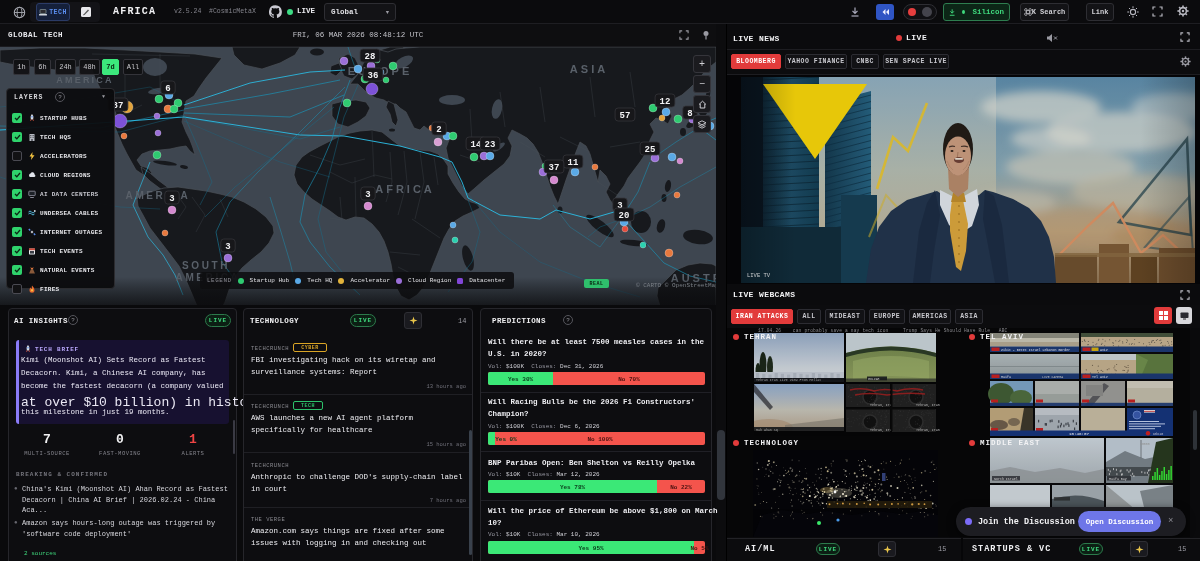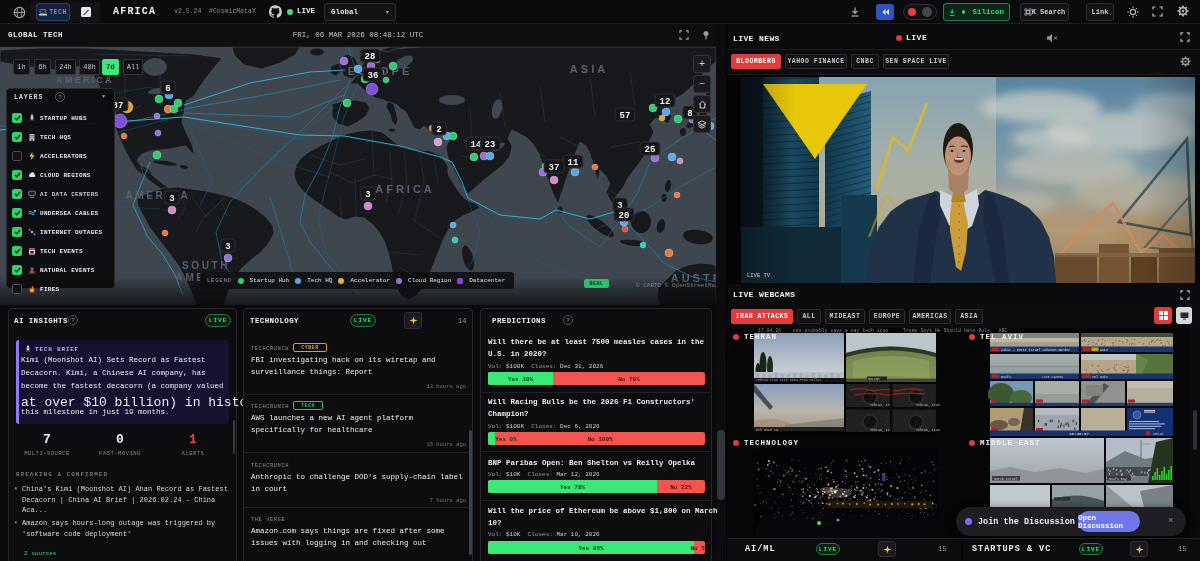--- a/index.html
+++ b/index.html
@@ -511,21 +511,21 @@
 <div class="a livebadge" style="left:350px;top:314px;width:26px;height:13px">LIVE</div>
 <div class="a" style="left:404px;top:312px;width:18px;height:17px;background:#1a1a1f;border:1px solid #2e2e34;border-radius:3px;display:flex;align-items:center;justify-content:center">
 <svg width="9" height="9" viewBox="0 0 9 9">
       <path d="M4.5 0.5 L5.4 3.6 L8.5 4.5 L5.4 5.4 L4.5 8.5 L3.6 5.4 L0.5 4.5 L3.6 3.6 Z" fill="#e8c44a"></path>
     </svg>
   </div>
 <div class="a" style="left:458px;top:317px;font-size:7px;color:#9a9aa2">14</div>
 <div class="a" style="left:251px;top:345px;font-size:5.5px;letter-spacing:.5px;color:#8a8a90">TECHCRUNCH</div>
 <div class="a b" style="left:293.0px;top:343px;width:34px;height:9px;border:1px solid #d9a425;border-radius:2px;color:#d9a425;font-size:5px;letter-spacing:.5px;display:flex;align-items:center;justify-content:center">CYBER</div>
 <div class="a" style="left:251px;top:356px;font-size:7.5px;color:#ececf0;white-space:nowrap">FBI investigating hack on its wiretap and</div>
-<div class="a" style="left:251px;top:368px;font-size:7.5px;color:#ececf0;white-space:nowrap">surveillance things: Report</div>
+<div class="a" style="left:251px;top:368px;font-size:7.5px;color:#ececf0;white-space:nowrap">surveillance systems: Report</div>
 <div class="a" style="left:366px;top:383px;width:100px;text-align:right;font-size:5.5px;color:#70707a">13 hours ago</div>
 <div class="a" style="left:244px;top:394px;width:228px;height:1px;background:#1f1f24"></div>
 <div class="a" style="left:251px;top:403px;font-size:5.5px;letter-spacing:.5px;color:#8a8a90">TECHCRUNCH</div>
 <div class="a b" style="left:293.0px;top:401px;width:30px;height:9px;border:1px solid #2dc26b;border-radius:2px;color:#2dc26b;font-size:5px;letter-spacing:.5px;display:flex;align-items:center;justify-content:center">TECH</div>
 <div class="a" style="left:251px;top:414px;font-size:7.5px;color:#ececf0;white-space:nowrap">AWS launches a new AI agent platform</div>
 <div class="a" style="left:251px;top:426px;font-size:7.5px;color:#ececf0;white-space:nowrap">specifically for healthcare</div>
 <div class="a" style="left:366px;top:441px;width:100px;text-align:right;font-size:5.5px;color:#70707a">15 hours ago</div>
 <div class="a" style="left:244px;top:452px;width:228px;height:1px;background:#1f1f24"></div>
 <div class="a" style="left:251px;top:462px;font-size:5.5px;letter-spacing:.5px;color:#8a8a90">TECHCRUNCH</div>
 <div class="a" style="left:251px;top:473px;font-size:7.5px;color:#ececf0;white-space:nowrap">Anthropic to challenge DOD's supply-chain label</div>
@@ -1890,21 +1890,21 @@
 <div class="a b" style="left:744px;top:439px;font-size:7.5px;letter-spacing:1px;color:#f2f2f4">TECHNOLOGY</div>
 <div class="a" style="left:969px;top:334px;width:6px;height:6px;border-radius:50%;background:#e23b3b"></div>
 <div class="a b" style="left:980px;top:333px;font-size:7.5px;letter-spacing:1px;color:#f2f2f4">TEL AVIV</div>
 <div class="a" style="left:969px;top:440px;width:6px;height:6px;border-radius:50%;background:#e23b3b"></div>
 <div class="a b" style="left:980px;top:439px;font-size:7.5px;letter-spacing:1px;color:#f2f2f4">MIDDLE EAST</div>
 <div class="a" style="left:1191px;top:328px;width:9px;height:209px;background:#0a0a0c"></div>
 <div class="a" style="left:1193px;top:410px;width:4px;height:40px;background:#2e3238;border-radius:2px"></div>
 <div class="a" style="left:956px;top:507px;width:230px;height:29px;background:#1d1d22;border-radius:15px;box-shadow:0 2px 8px rgba(0,0,0,0.6)"></div>
 <div class="a" style="left:965px;top:518px;width:7px;height:7px;border-radius:50%;background:#7c6cf8"></div>
 <div class="a b" style="left:978px;top:517px;font-size:8.5px;color:#f2f2f4">Join the Discussion</div>
-<div class="a b" style="left:1078px;top:511px;width:62px;height:21px;background:#6e76e8;border-radius:11px;color:#fff;font-size:7.5px;display:flex;align-items:center;justify-content:center">Open Discussion</div>
+<div class="a b" style="left:1078px;top:511px;width:83px;height:21px;background:#6e76e8;border-radius:11px;color:#fff;font-size:7.5px;display:flex;align-items:center;justify-content:center">Open Discussion</div>
 <div class="a" style="left:1168px;top:516px;font-size:9px;color:#8a8a92">×</div>
 <div class="a" style="left:727px;top:538px;width:473px;height:23px;background:#0c0c0e;border-top:1px solid #222226"></div>
 <div class="a" style="left:961px;top:538px;width:2px;height:23px;background:#060608"></div>
 <div class="a b" style="left:745px;top:544px;font-size:8.5px;letter-spacing:1px;color:#f2f2f4">AI/ML</div>
 <div class="a livebadge" style="left:816px;top:543px;width:24px;height:12px">LIVE</div>
 <div class="a" style="left:878px;top:541px;width:18px;height:16px;background:#1a1a1f;border:1px solid #2e2e34;border-radius:3px;display:flex;align-items:center;justify-content:center">
     <svg width="9" height="9" viewBox="0 0 9 9">
       <path d="M4.5 0.5 L5.4 3.6 L8.5 4.5 L5.4 5.4 L4.5 8.5 L3.6 5.4 L0.5 4.5 L3.6 3.6 Z" fill="#e8c44a"></path>
     </svg>
   </div>

